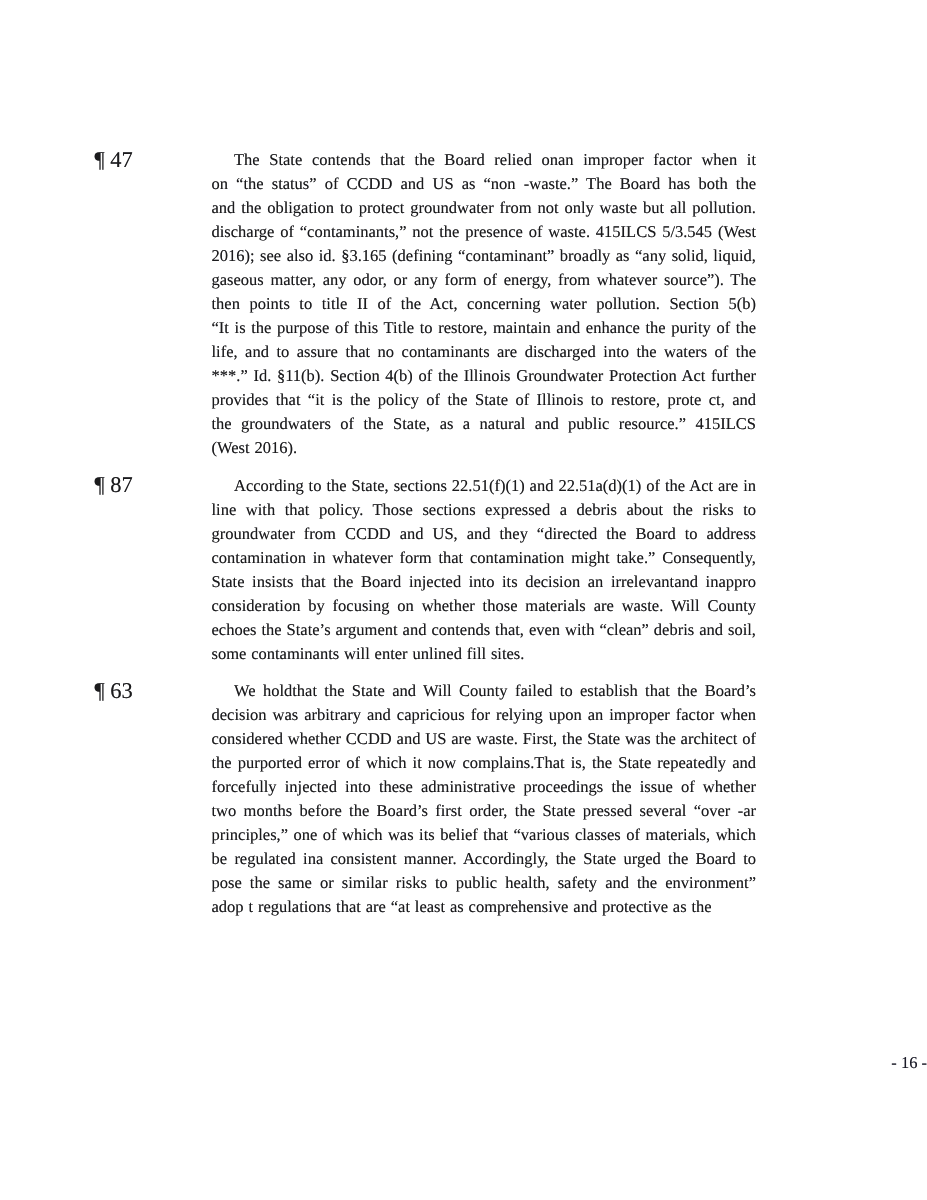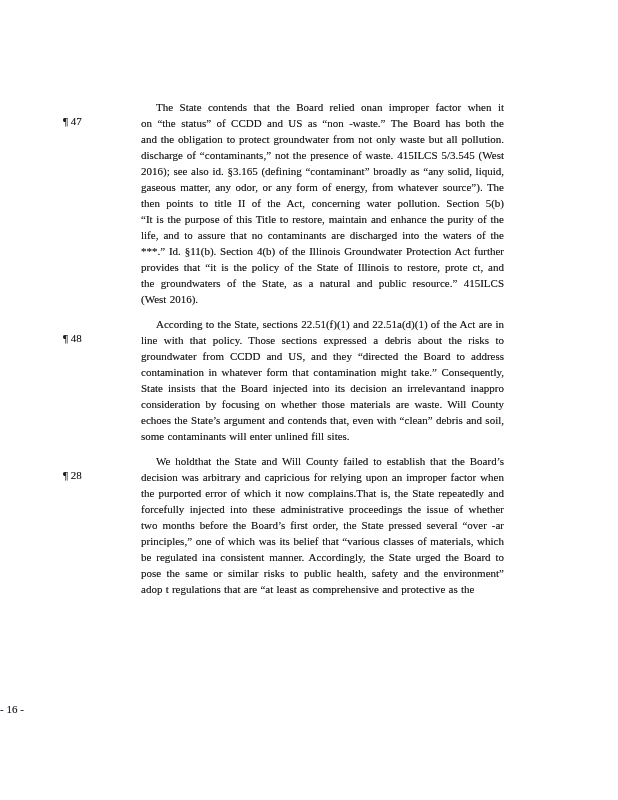--- a/index.html
+++ b/index.html
@@ -22,25 +22,24 @@
     top: 99px;
     width: 441px;
   }
   .para {
     display: flex;
     margin: 0 0 9px 0;
   }
   .pnum {
     flex: 0 0 30px;
     width: 30px;
-    font-size: 11px;
+    font-size: 15px;
     line-height: 16px;
     white-space: nowrap;
     text-shadow: 0 0 0.4px rgba(30,30,35,.55);
-    margin-top: 14px;
   }
   .pbody {
     flex: 0 0 411px;
     width: 411px;
     font-size: 11px;
   }
   .line {
     height: 16px;
     line-height: 16px;
     text-align: justify;
@@ -54,21 +53,21 @@
     text-indent: 15px;
   }
   .line.last {
     text-align-last: left;
   }
   .page-number {
     position: absolute;
     top: 701px;
     left: 0;
     width: 100%;
-    text-align: left;
+    text-align: right;
     font-size: 11px;
     line-height: 16px;
     color: #1c1c28;
     text-shadow: 0 0 0.4px rgba(30,30,50,.55);
   }
 </style>
 </head>
 <body>
 
 <div class="page">
@@ -85,37 +84,38 @@
           <div class="line">then points to title II of the Act, concerning water pollution. Section 5(b) provides,</div>
           <div class="line">“It is the purpose of this Title to restore, maintain and enhance the purity of the</div>
           <div class="line">life, and to assure that no contaminants are discharged into the waters of the State</div>
           <div class="line">***.” Id. §11(b). Section 4(b) of the Illinois Groundwater Protection Act further</div>
           <div class="line">provides that “it is the policy of the State of Illinois to restore, prote ct, and enhance</div>
           <div class="line">the groundwaters of the State, as a natural and public resource.” 415ILCS 55/2(b)</div>
           <div class="line last">(West 2016).</div>
         </div>
       </div>
       <div class="para">
-        <div class="pnum">¶ 48</div>
+        <div class="pnum">¶ 87</div>
         <div class="pbody">
           <div class="line first">According to the State, sections 22.51(f)(1) and 22.51a(d)(1) of the Act are in</div>
           <div class="line">line with that policy. Those sections expressed a debris about the risks to</div>
           <div class="line">groundwater from CCDD and US, and they “directed the Board to address potential</div>
           <div class="line">contamination in whatever form that contamination might take.” Consequently, the</div>
           <div class="line">State insists that the Board injected into its decision an irrelevantand inappro priate</div>
           <div class="line">consideration by focusing on whether those materials are waste. Will County</div>
           <div class="line">echoes the State’s argument and contends that, even with “clean” debris and soil,</div>
           <div class="line last">some contaminants will enter unlined fill sites.</div>
         </div>
       </div>
       <div class="para">
-        <div class="pnum">¶ 28</div>
+        <div class="pnum">¶ 63</div>
         <div class="pbody">
           <div class="line first">We holdthat the State and Will County failed to establish that the Board’s</div>
           <div class="line">decision was arbitrary and capricious for relying upon an improper factor when it</div>
+          <div class="line">considered whether CCDD and US are waste. First, the State was the architect of</div>
           <div class="line">the purported error of which it now complains.That is, the State repeatedly and</div>
           <div class="line">forcefully injected into these administrative proceedings the issue of whether</div>
           <div class="line">two months before the Board’s first order, the State pressed several “over -ar ching</div>
           <div class="line">principles,” one of which was its belief that “various classes of materials, which</div>
           <div class="line">be regulated ina consistent manner. Accordingly, the State urged the Board to</div>
           <div class="line">pose the same or similar risks to public health, safety and the environment” should</div>
           <div class="line last">adop t regulations that are “at least as comprehensive and protective as the</div>
         </div>
       </div>
     </div>

